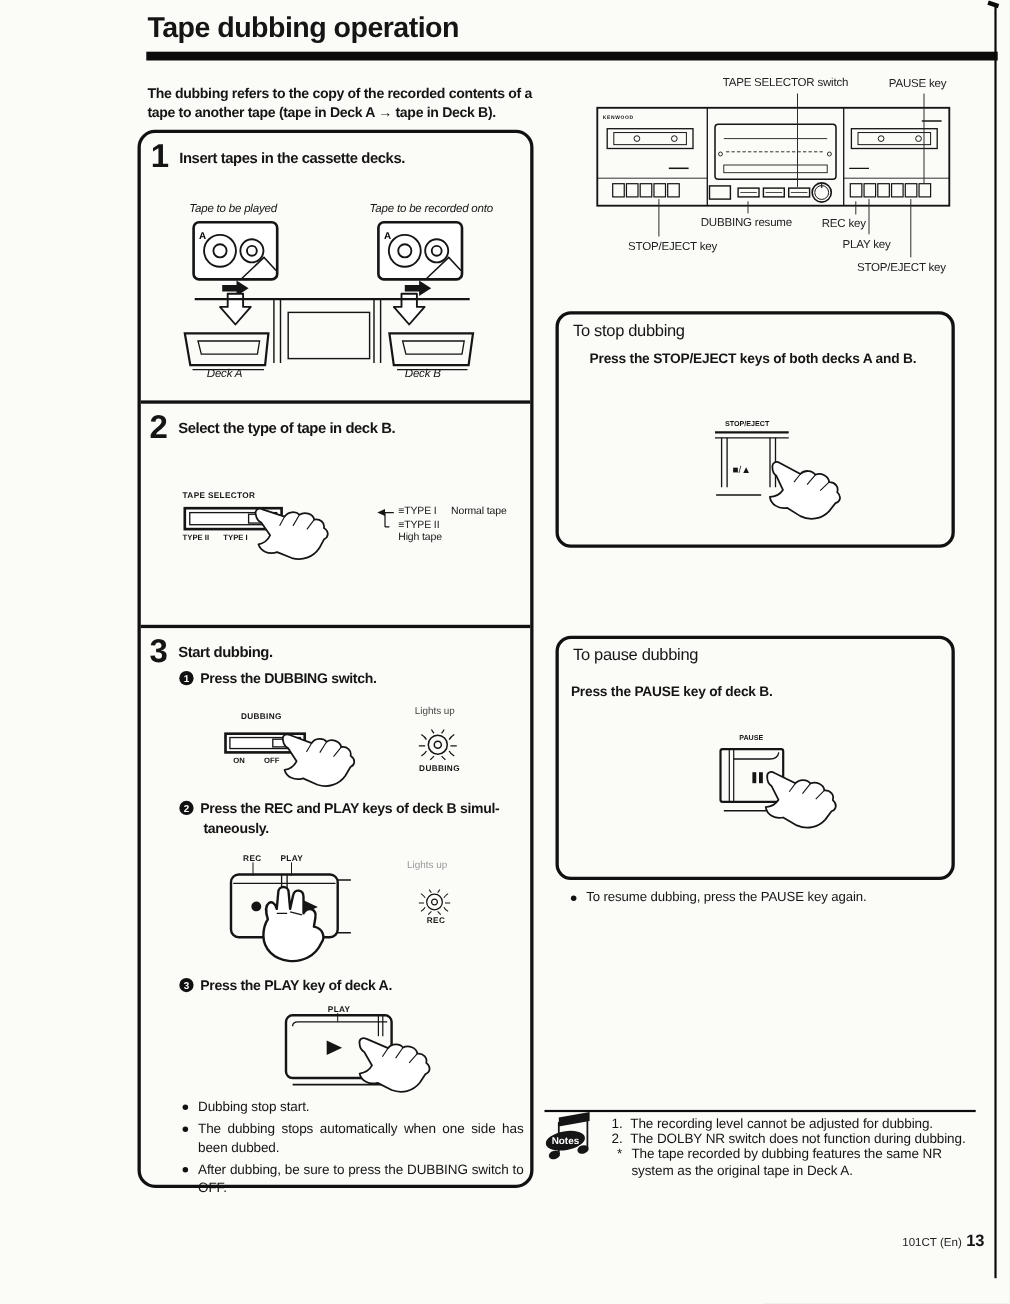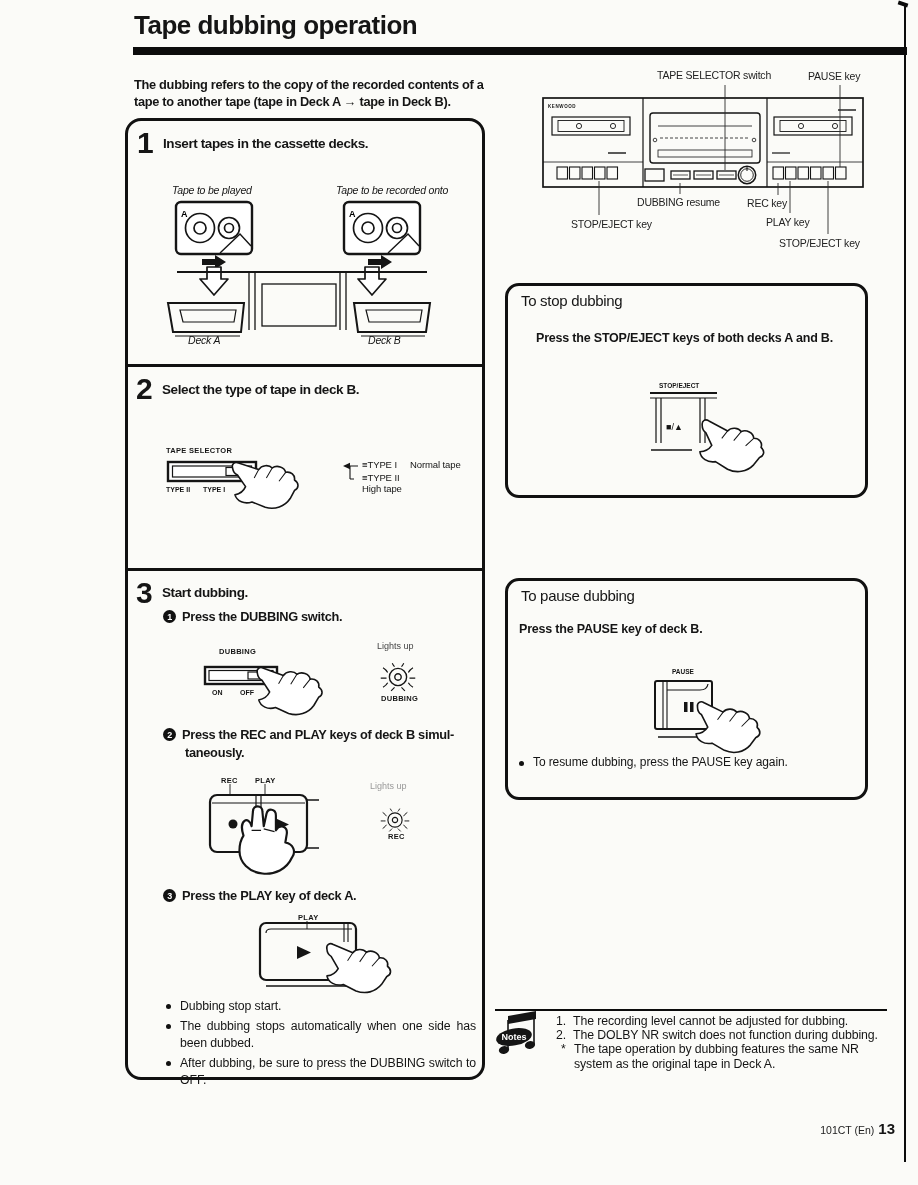--- a/index.html
+++ b/index.html
@@ -324,43 +324,43 @@
       <span class="bdot"></span>
       <span class="btxt just">The dubbing stops automatically when one side has been dubbed.</span>
     </div>
     <div class="brow">
       <span class="bdot"></span>
       <span class="btxt just">After dubbing, be sure to press the DUBBING switch to OFF.</span>
     </div>
   </div>
 
   <div class="abs boxtitle" style="left:521px;top:292px;">To stop dubbing</div>
-  <div class="abs boxbody" style="left:519px;top:331px;padding-left:17px;">Press the STOP/EJECT keys of both decks A and B.</div>
+  <div class="abs boxbody" style="left:519px;top:319px;padding-left:17px;">Press the STOP/EJECT keys of both decks A and B.</div>
   <div class="abs" style="left:659px;top:382px;font-size:6.5px;font-weight:bold;">STOP/EJECT</div>
 
   <div class="abs boxtitle" style="left:521px;top:587px;">To pause dubbing</div>
   <div class="abs boxbody" style="left:519px;top:622px;">Press the PAUSE key of deck B.</div>
   <div class="abs" style="left:672px;top:668px;font-size:6.5px;font-weight:bold;">PAUSE</div>
-  <div class="abs brow" style="left:519px;top:755px;width:330px;">
+  <div class="abs brow" style="left:519px;top:808px;width:330px;">
     <span class="bdot"></span>
     <span style="font-size:12px;letter-spacing:-0.1px;">To resume dubbing, press the PAUSE key again.</span>
   </div>
 
   <div class="abs notes" style="left:556px;top:1014px;">
     <div class="nrow">
       <span class="nmark">1.</span>
       <span>The recording level cannot be adjusted for dubbing.</span>
     </div>
     <div class="nrow">
       <span class="nmark">2.</span>
       <span>The DOLBY NR switch does not function during dubbing.</span>
     </div>
     <div class="nrow star">
       <span class="nmark">*</span>
-      <span>The tape operation by dubbing features the same NR system as the original tape in Deck A.</span>
+      <span>The tape recorded by dubbing features the same NR system as the original tape in Deck A.</span>
     </div>
   </div>
 
   <div class="abs footer" style="left:765px;top:1120px;">
     <span class="fcode">101CT (En)</span><span class="fpage">13</span>
   </div>
 
 </div>
 
 </body></html>

